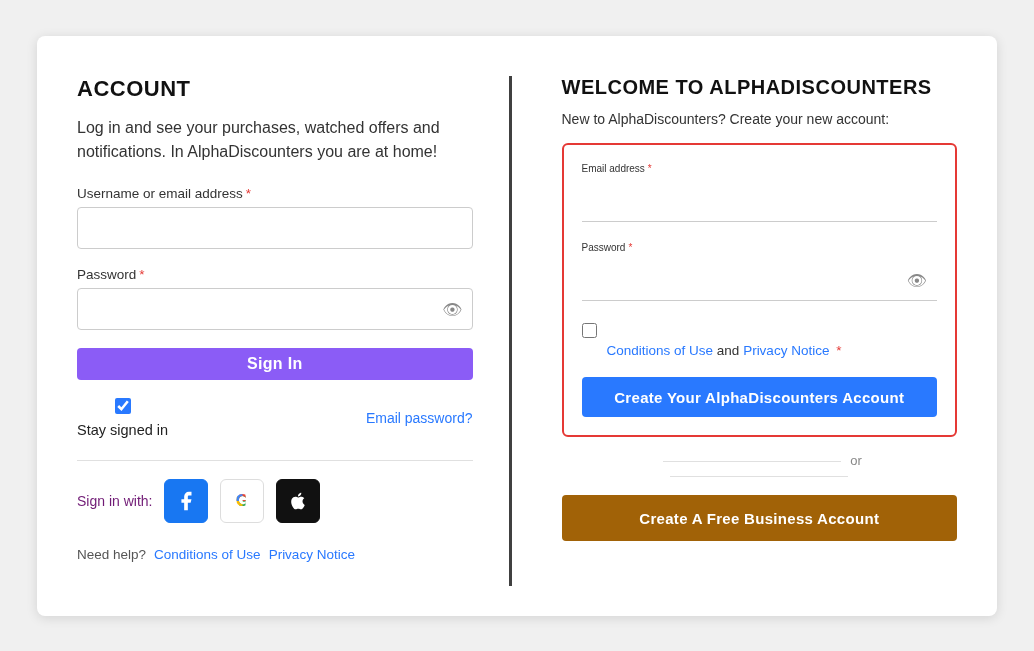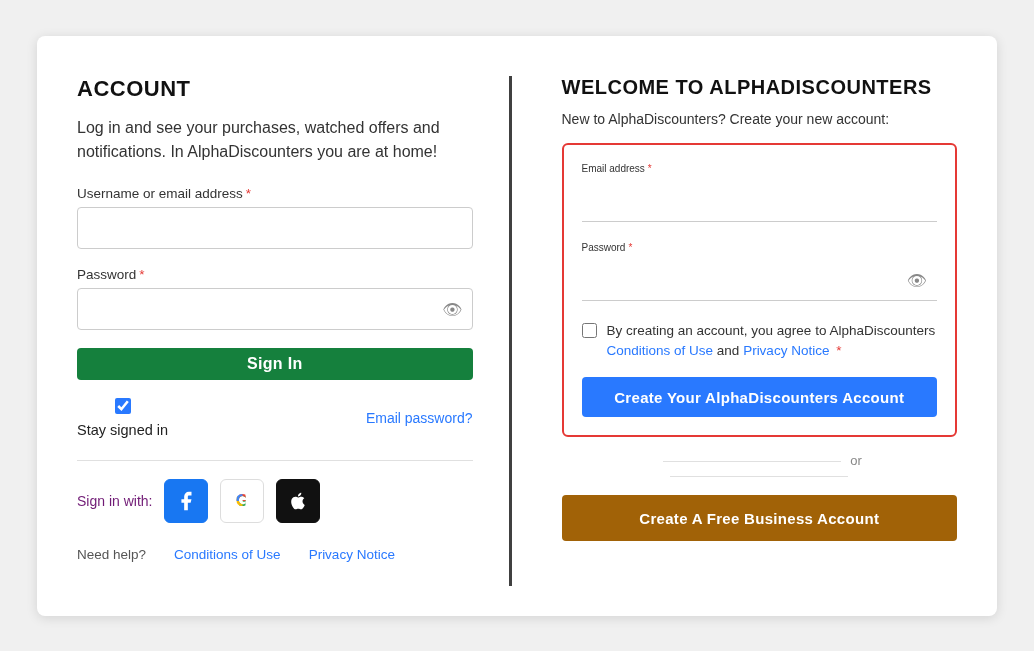--- a/index.html
+++ b/index.html
@@ -74,21 +74,21 @@
       top: 50%;
       transform: translateY(-50%);
       color: #888;
       cursor: pointer;
       font-size: 16px;
       user-select: none;
     }
     .sign-in-btn {
       width: 100%;
       height: 32px;
-      background: #15803d;
+      background: #8b5cf6;
       color: #fff;
       border: none;
       border-radius: 4px;
       font-size: 16px;
       font-weight: 600;
       cursor: pointer;
       margin-bottom: 18px;
       letter-spacing: 0.3px;
     }
     .stay-signed-row {
@@ -142,21 +142,21 @@
       align-items: center;
       justify-content: center;
       cursor: pointer;
       font-size: 20px;
     }
     .social-btn.facebook { background: #1877f2; border-color: #1877f2; }
     .social-btn.google { background: #fff; }
     .social-btn.apple { background: #111; border-color: #111; }
     .bottom-links {
       display: flex;
-      gap: 28px;
+      gap: 8px;
       align-items: center;
     }
     .bottom-link {
       font-size: 13.5px;
       color: #2979ff;
       text-decoration: none;
       cursor: pointer;
     }
     .bottom-link.plain { color: #555; }
 
@@ -353,21 +353,20 @@
         <span>Password</span><span class="required">*</span>
       </label>
       <div class="right-input-wrapper">
         <input type="password" class="right-input" style="">
         <span class="eye-icon">👁</span>
       </div>
 
       <div class="agree-row">
         <input type="checkbox" class="agree-checkbox" style="">
         <span class="agree-text">
-          <span>By creating an account, you agree to AlphaDiscounters</span>
           <br>
           <a class="agree-link">Conditions of Use</a>
           <span>and</span>
           <a class="agree-link">Privacy Notice</a>
           <span class="required">*</span>
         </span>
       </div>
 
       <button class="create-account-btn">Create Your AlphaDiscounters Account</button>
     </div>

